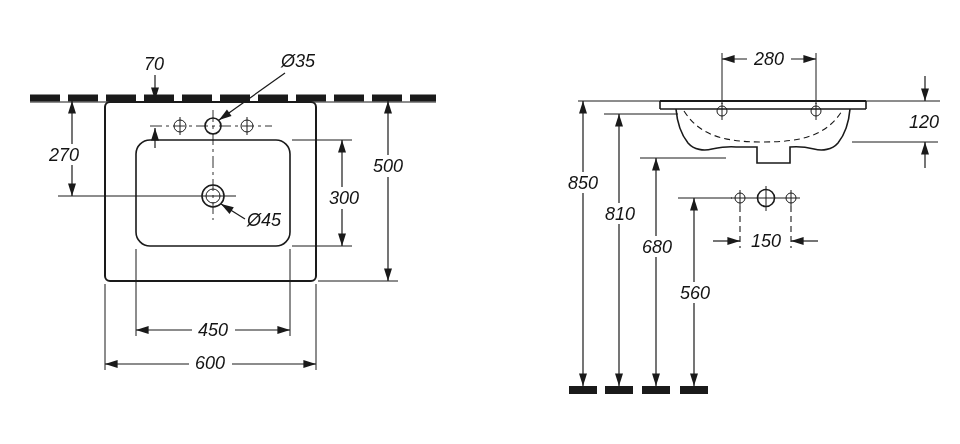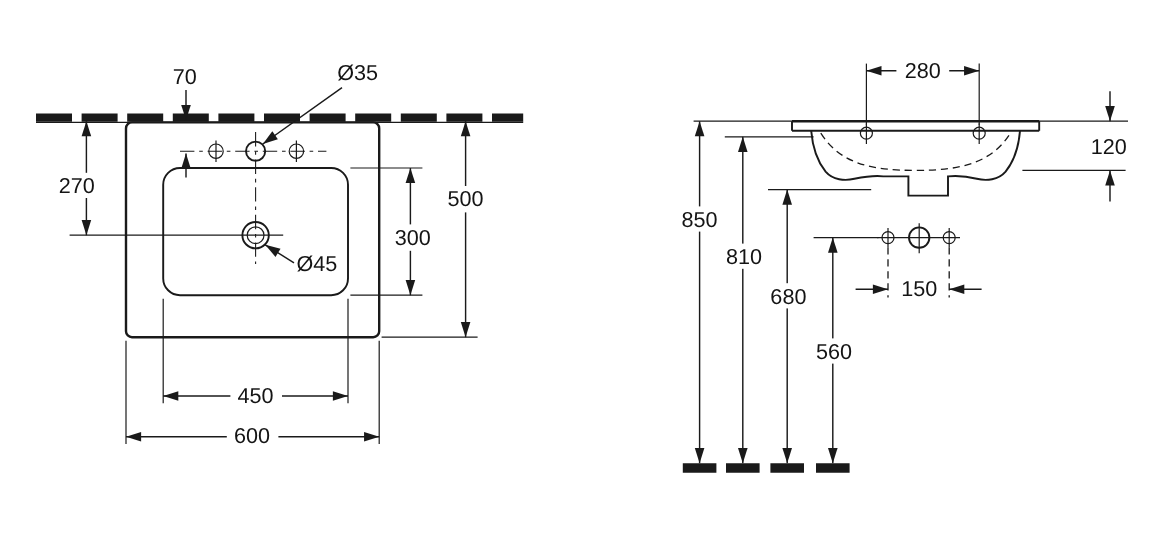--- a/index.html
+++ b/index.html
@@ -1,17 +1,17 @@
 <!DOCTYPE html>
 <html><head>
 <meta charset="utf-8">
 <style>
   html,body{margin:0;padding:0;background:#ffffff;}
   body{width:960px;height:444px;overflow:hidden;}
-  .canvas{width:960px;height:444px;background:#fff;position:relative;}
+  .canvas{width:960px;height:444px;background:#fff;position:relative;font-style:italic;}
   svg{display:block;}
   svg text{
     font-family:"Liberation Sans","DejaVu Sans",sans-serif;
     font-size:18px;
     fill:#141414;
   }
   .lbl{text-anchor:middle;}
   .lblL{text-anchor:start;}
   .thin{stroke:#1a1a1a;stroke-width:1;fill:none;}
   .med{stroke:#1a1a1a;stroke-width:1.6;fill:none;}

